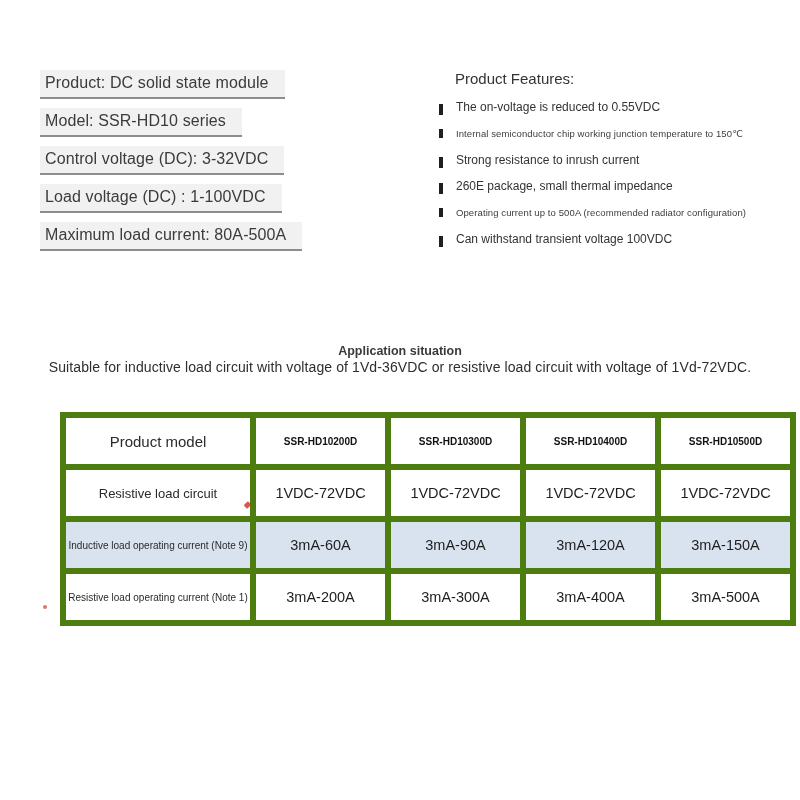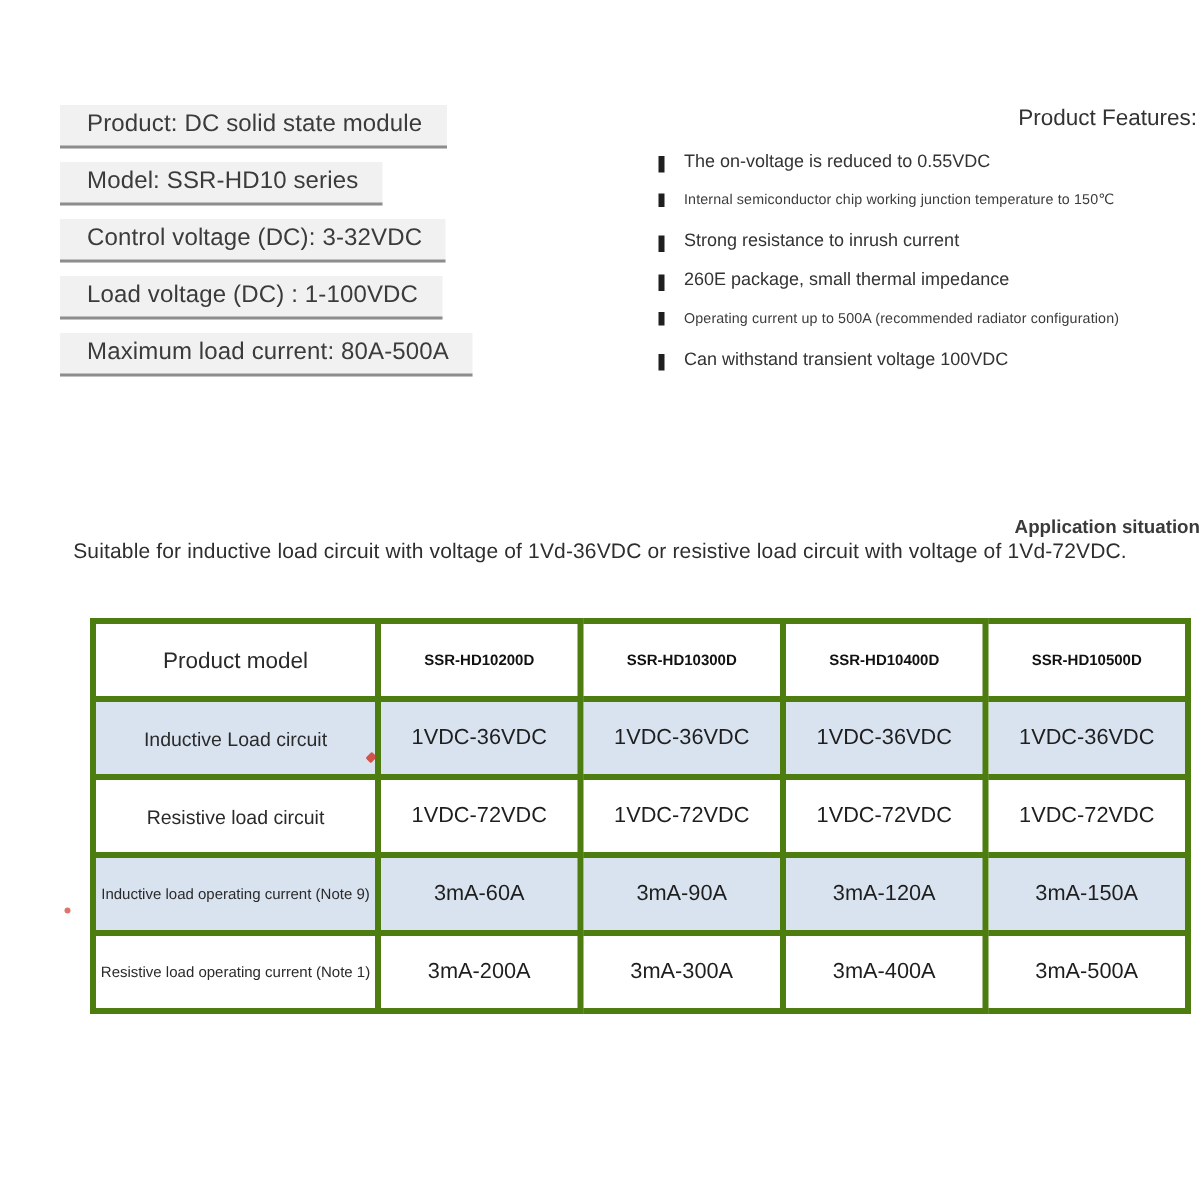--- a/index.html
+++ b/index.html
@@ -11,53 +11,53 @@
     position: relative;
   }
   .page { position: absolute; inset: 0; background: #ffffff; overflow: hidden; }
 
   
   .specs { position: absolute; left: 40px; top: 70px; }
   .spec-item {
     display: table;
     background: #f1f1f1;
     border-bottom: 2px solid #8d8d8d;
-    padding: 4px 16px 5px 18px;
+    padding: 4px 16px 5px 5px;
     margin-bottom: 9px;
     font-size: 16px;
     color: #3b3b3b;
     letter-spacing: 0.1px;
     white-space: nowrap;
   }
 
   
-  .features { position: absolute; left: 438px; top: 70px; width: 360px; text-align: right; }
+  .features { position: absolute; left: 438px; top: 70px; width: 360px; }
   .features-title { font-size: 15px; margin: 0 0 13px 17px; color: #333; }
   .feature { display: flex; align-items: flex-start; margin-bottom: 11px; }
   .feature .bullet { width: 4px; height: 11px; background: #1f1f1f; margin: 4px 13px 0 1px; flex: none; }
   .feature .txt { font-size: 12px; color: #333; }
   .feature.small { margin-bottom: 14px; }
   .feature.small .bullet { height: 9px; margin-top: 3px; }
   .feature.small .txt { font-size: 9.5px; padding-top: 2px; letter-spacing: 0.1px; color: #3c3c3c; }
 
   
   .application { position: absolute; left: 43px; top: 291px; font-size: 15.5px; color: #333; white-space: nowrap; }
 
   
-  .situation-title { position: absolute; left: 0; right: 0; top: 344px; text-align: right; font-weight: bold; font-size: 12.5px; color: #3a3a3a; }
+  .situation-title { position: absolute; left: 0; right: 0; top: 344px; text-align: center; font-weight: bold; font-size: 12.5px; color: #3a3a3a; }
   .situation-desc  { position: absolute; left: 0; right: 0; top: 359px; text-align: center; font-size: 14px; letter-spacing: 0.1px; color: #2e2e2e; white-space: nowrap; }
 
   
   .spec-table {
     position: absolute; left: 60px; top: 412px;
     width: 730px; border-collapse: collapse; table-layout: fixed;
     background: #fff;
   }
   .spec-table th, .spec-table td {
-    border: 4px solid #4d7c0f;
+    border: 6px solid #4d7c0f;
     height: 52px;
     text-align: center; vertical-align: middle;
     font-weight: normal;
     color: #1e1e1e;
     background: #ffffff;
     overflow: hidden;
   }
   .spec-table tr { border-top: 2px solid #2f2f2f; border-bottom: 2px solid #2f2f2f; }
   .spec-table .hdr-first { font-size: 15px; color: #2a2a2a; }
   .spec-table .hdr-model { font-weight: bold; font-size: 10px; color: #111; }
@@ -127,27 +127,20 @@
     <thead>
       <tr>
         <th class="hdr-first">Product model</th>
         <th class="hdr-model">SSR-HD10200D</th>
         <th class="hdr-model">SSR-HD10300D</th>
         <th class="hdr-model">SSR-HD10400D</th>
         <th class="hdr-model">SSR-HD10500D</th>
       </tr>
     </thead>
     <tbody>
-      <tr class="hl">
-        <th class="row-label">Inductive Load circuit</th>
-        <td class="val">1VDC-36VDC</td>
-        <td class="val">1VDC-36VDC</td>
-        <td class="val">1VDC-36VDC</td>
-        <td class="val">1VDC-36VDC</td>
-      </tr>
       <tr>
         <th class="row-label">Resistive load circuit</th>
         <td class="val">1VDC-72VDC</td>
         <td class="val">1VDC-72VDC</td>
         <td class="val">1VDC-72VDC</td>
         <td class="val">1VDC-72VDC</td>
       </tr>
       <tr class="hl">
         <th class="row-label small">Inductive load operating current (Note 9)</th>
         <td class="val">3mA-60A</td>

